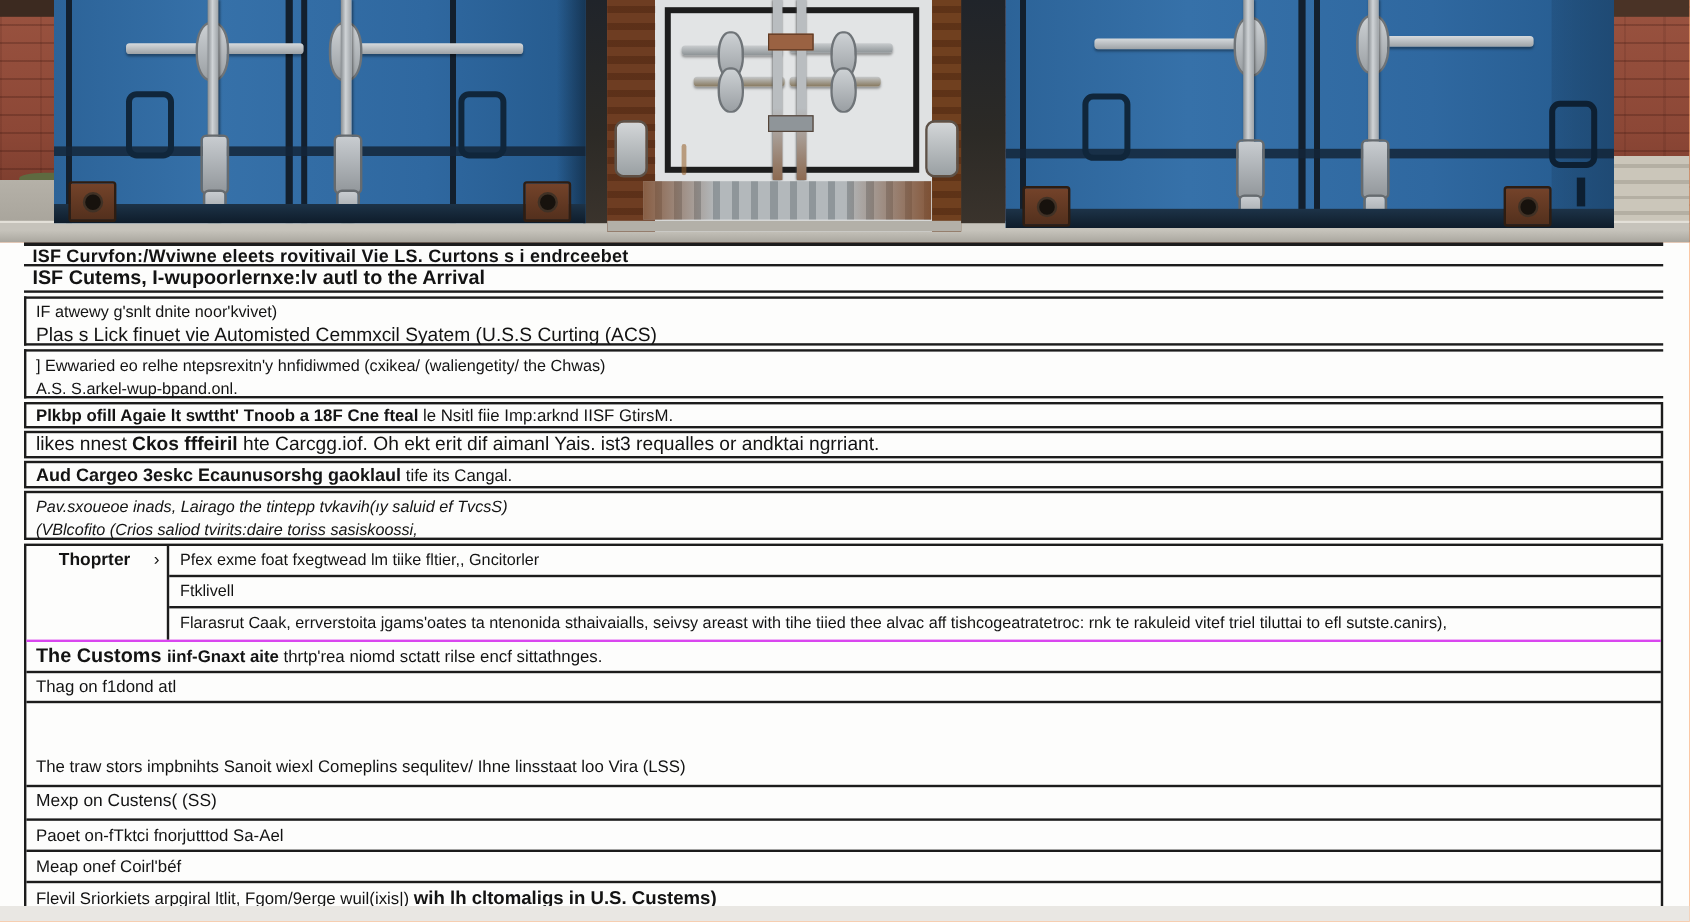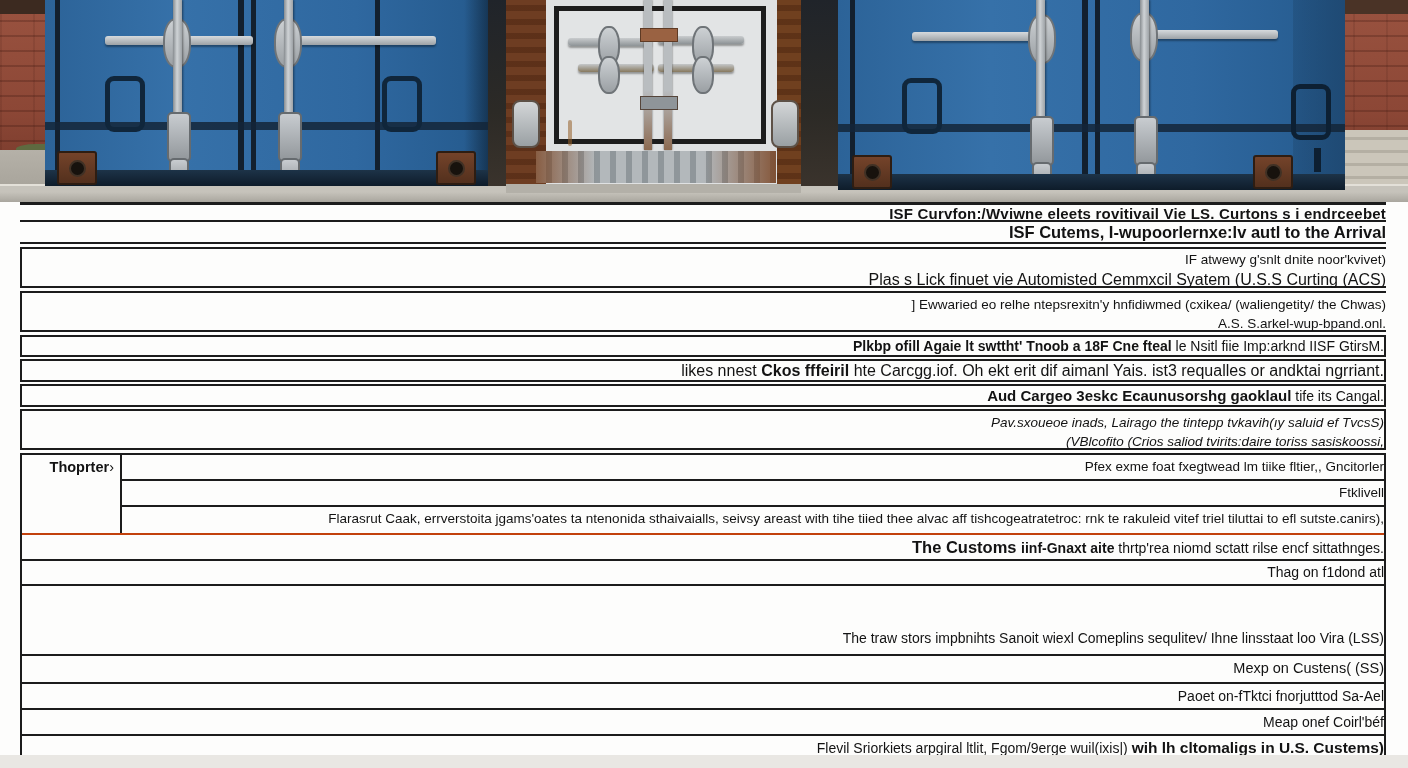--- a/index.html
+++ b/index.html
@@ -1,17 +1,17 @@
 <!DOCTYPE html>
 <html><head>
 <meta charset="utf-8">
 <style>
   html,body{margin:0;padding:0;}
   body{width:1408px;height:768px;font-family:"Liberation Sans",sans-serif;color:#131313;background:#ffffff;}
-  .page{position:relative;width:1408px;height:768px;overflow:hidden;background:#f97316;text-align:right;}
+  .page{position:relative;width:1408px;height:768px;overflow:hidden;background:#f97316;}
 
   
   .photo{position:absolute;left:0;top:0;width:1408px;height:202px;overflow:hidden;
     background:
       repeating-linear-gradient(0deg, rgba(40,10,5,.22) 0 2px, rgba(0,0,0,0) 2px 15px),
       repeating-linear-gradient(90deg, rgba(40,10,5,.10) 0 2px, rgba(0,0,0,0) 2px 33px),
       linear-gradient(180deg,#9a5340 0%,#8c4736 55%,#6f3527 100%);}
   .photo *{position:absolute;}
   .wall-band{left:0;top:134;width:70px;height:14px;background:#3c2a20;}
   .wall-band-r{left:1343px;top:118;width:65px;height:14px;background:#4a3326;}
@@ -51,21 +51,21 @@
   .row{box-sizing:border-box;white-space:nowrap;overflow:hidden;}
   .t1{height:20px;border-top:3px solid #1c1c1c;border-bottom:2px solid #1c1c1c;font-weight:bold;font-size:15px;line-height:17px;padding-left:7px;letter-spacing:.2px;}
   .t2{height:22px;border-bottom:2px solid #1c1c1c;font-weight:bold;font-size:16.5px;line-height:21px;padding-left:7px;}
   .bx{box-sizing:border-box;border:2px solid #1c1c1c;border-right:none;padding-left:8px;}
   .bx.closed{border-right:2px solid #1c1c1c;}
   .s{font-size:13.5px;line-height:19px;display:block;white-space:nowrap;overflow:hidden;}
   .bigbold{font-weight:normal;font-size:16px;line-height:21px;}
   .lowtable{box-sizing:border-box;border:2px solid #1c1c1c;margin-top:3px;}
   .lrow{box-sizing:border-box;border-bottom:2px solid #1c1c1c;padding-left:8px;white-space:nowrap;overflow:hidden;}
   .lrow:last-child{border-bottom:none;}
-  .thwrap{display:flex;box-sizing:border-box;border-bottom:2px solid #c2410c;}
+  .thwrap{display:flex;box-sizing:border-box;border-bottom:2px solid #d946ef;padding-left:19px;}
   .thcell{box-sizing:border-box;width:100px;border-right:2px solid #1c1c1c;padding:4px 0 0 8px;font-weight:bold;font-size:14.5px;}
   .thright{flex:1;min-width:0;}
   .thright .trow{box-sizing:border-box;height:26px;border-bottom:2px solid #1c1c1c;padding-left:9px;font-size:13.5px;line-height:24px;white-space:nowrap;overflow:hidden;}
   .thright .trow:last-child{border-bottom:none;}
   .below{position:absolute;left:0;bottom:0;width:1408px;height:13px;background:#e9e7e3;}
   .b{font-weight:bold;}
   .i{font-style:italic;}
 </style>
 </head>
 <body>

